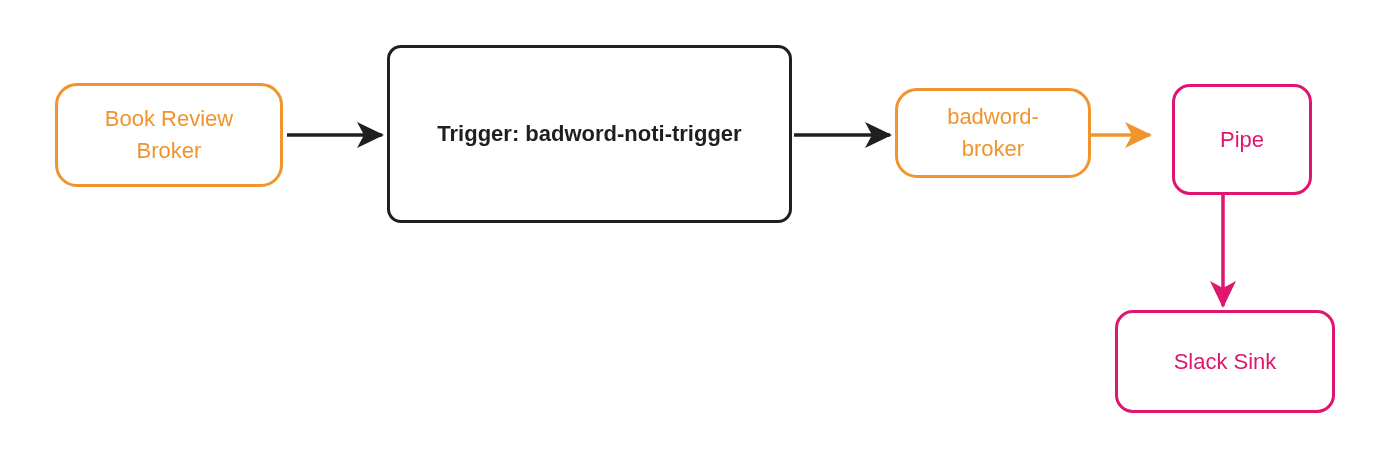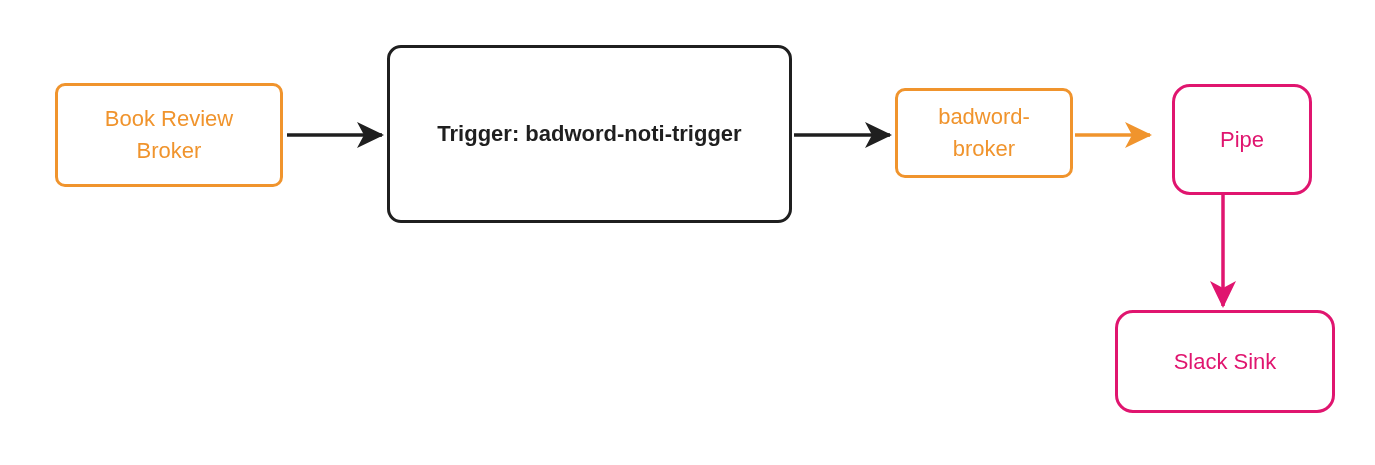--- a/index.html
+++ b/index.html
@@ -20,26 +20,26 @@
   .edges{position:absolute;left:0;top:0;width:1375px;height:465px;}
   .node{
     position:absolute;
     display:flex;flex-direction:column;
     align-items:center;justify-content:center;
     text-align:center;
     background:var(--bg);
     font-size:22px;
     line-height:32px;
   }
-  .node.orange{border:3px solid var(--orange);color:var(--orange);border-radius:10px;}
+  .node.orange{border:3px solid var(--orange);color:var(--orange);border-radius:22px;}
   .node.pink{border:3px solid var(--pink);color:var(--pink);border-radius:18px;}
   .node.black{border:3px solid var(--ink);color:var(--ink);border-radius:14px;}
   #node-book{left:55px;top:83px;width:228px;height:104px;}
   #node-trigger{left:387px;top:45px;width:405px;height:178px;line-height:34px;}
-  #node-badword{left:895px;top:88px;width:178px;height:90px;}
+  #node-badword{left:895px;top:88px;width:196px;height:90px;}
   #node-pipe{left:1155px;top:84px;width:140px;height:111px;margin-left:17px;}
   #node-slack{left:1115px;top:310px;width:220px;height:103px;text-align:right;}
   .b{font-weight:bold;}
 </style>
 </head>
 <body>
 
 <div class="canvas">
 
   <svg class="edges" width="1375" height="465" viewBox="0 0 1375 465" xmlns="http://www.w3.org/2000/svg">

